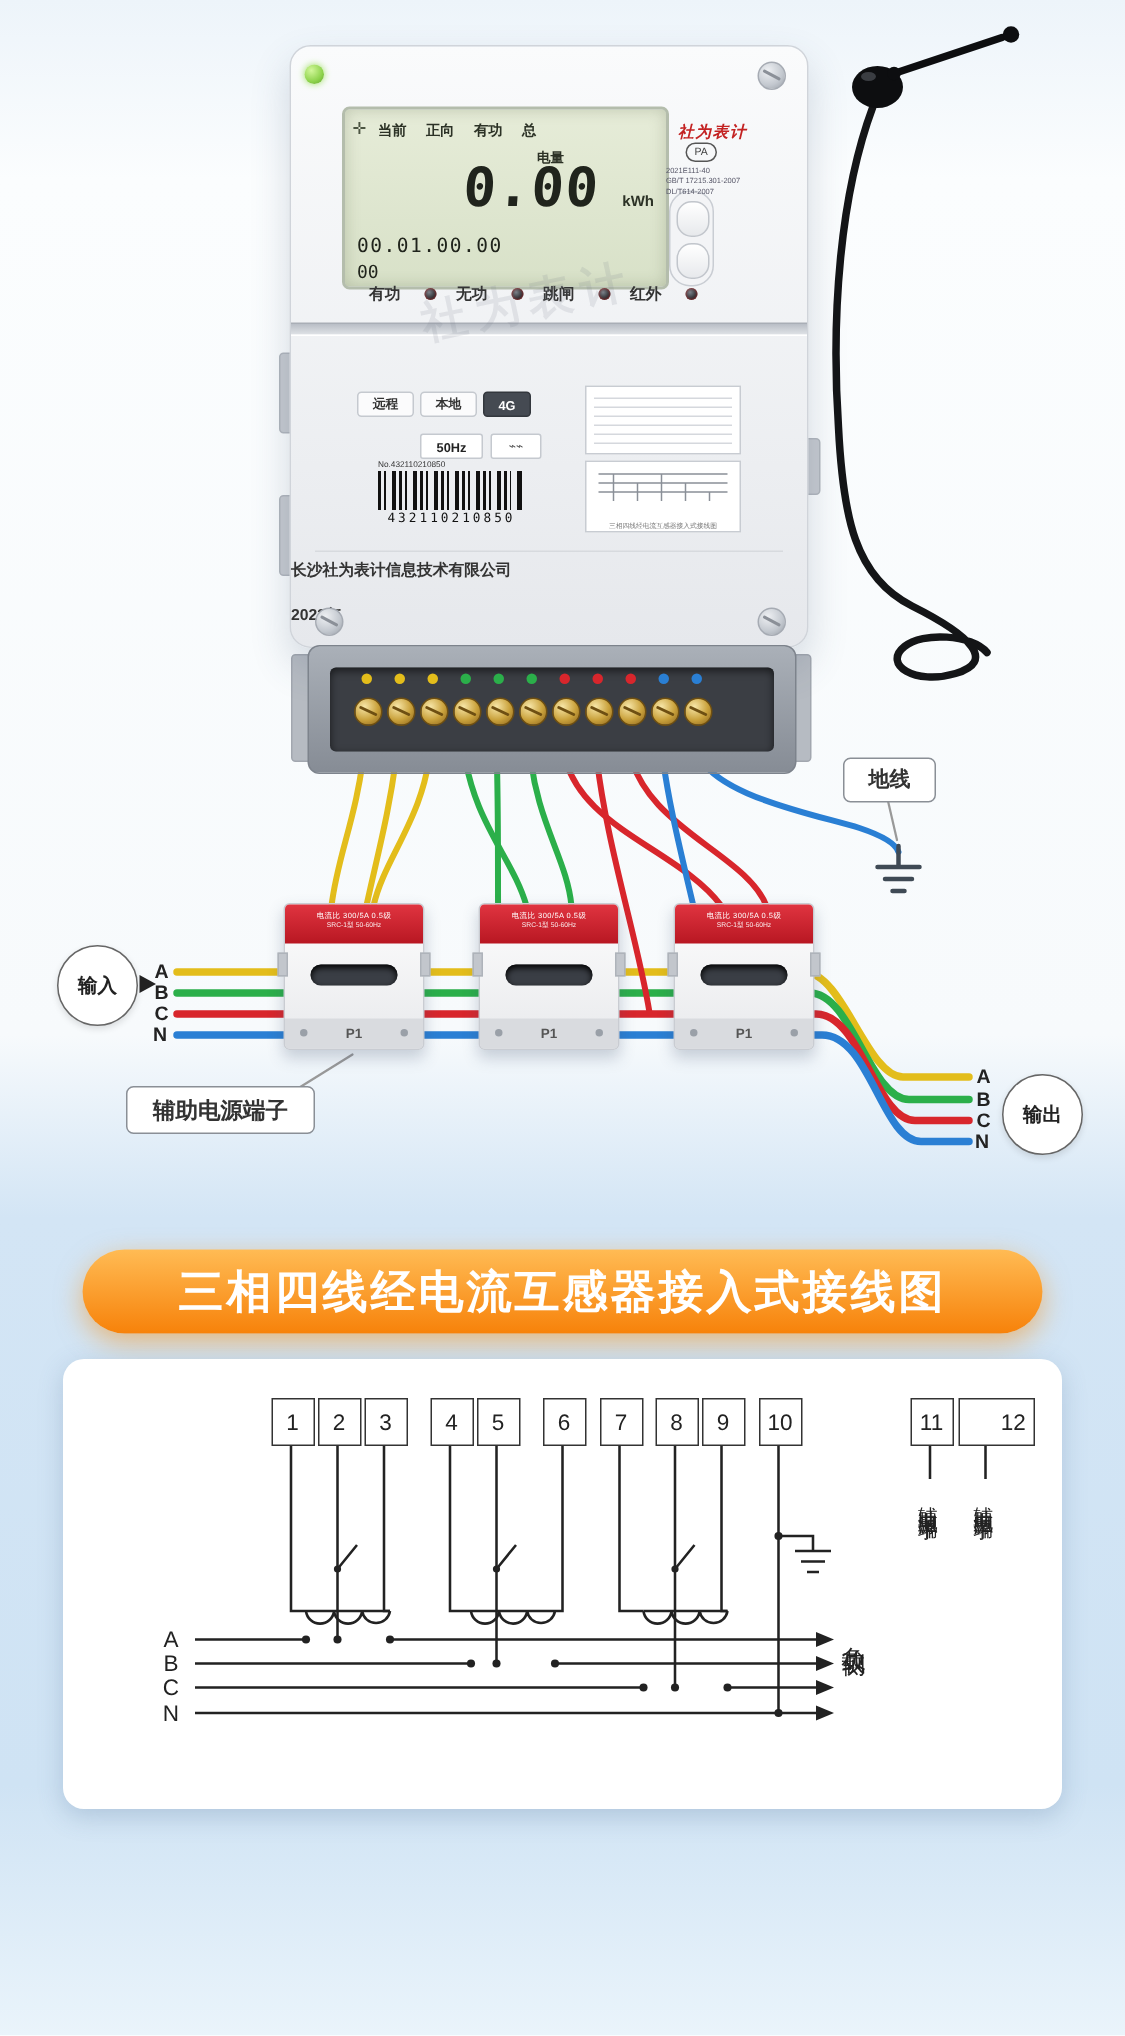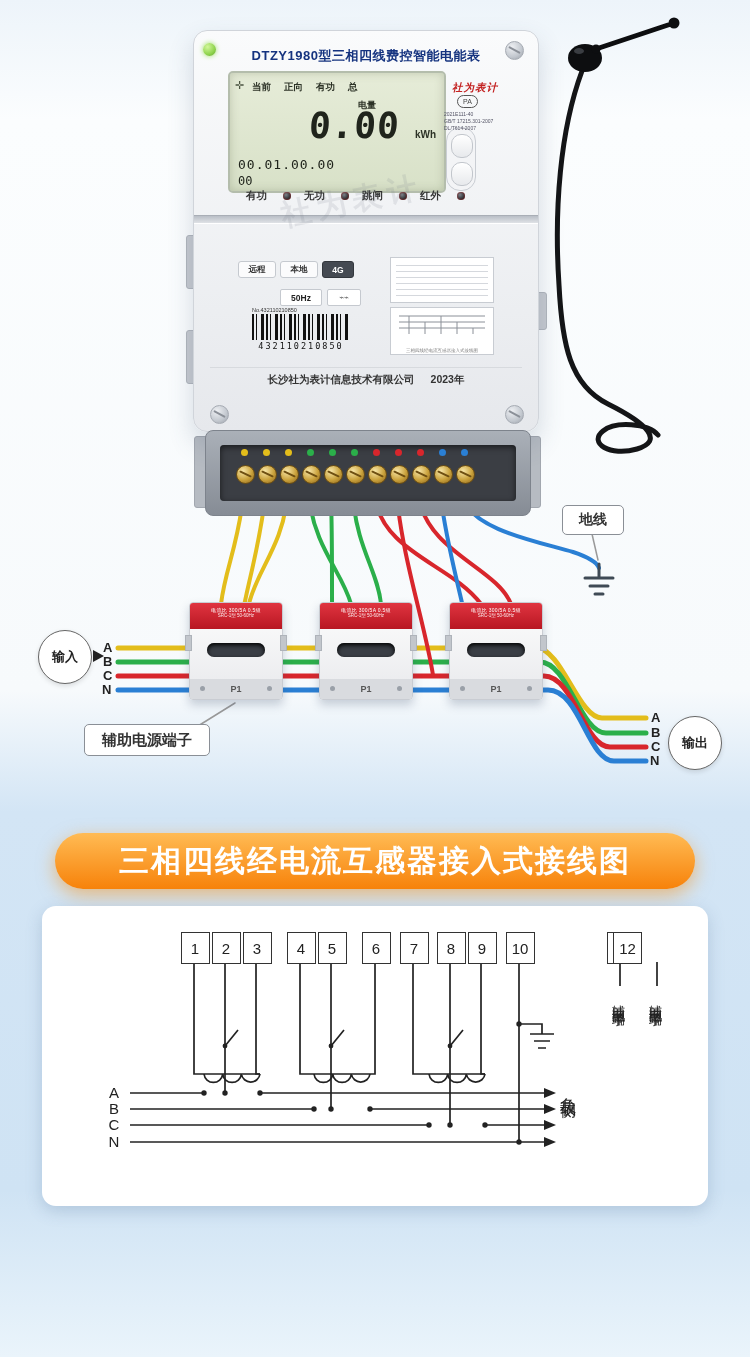--- a/index.html
+++ b/index.html
@@ -59,21 +59,21 @@
   .barcode-wrap{position:absolute;left:58px;top:276px;width:98px;}
   .barcode-no{font-size:5.5px;color:#333;}
   .barcode-bars{margin-top:1px;height:26px;background:
     repeating-linear-gradient(90deg,#111 0 2px,transparent 2px 4px,#111 4px 5px,transparent 5px 9px,#111 9px 12px,transparent 12px 14px);}
   .barcode-digits{margin-top:1px;text-align:center;font-size:8.5px;letter-spacing:2px;color:#111;font-family:"DejaVu Sans Mono",monospace;}
   .mini-box{position:absolute;left:196px;top:276px;width:102px;height:46px;background:#fff;border:1px solid #c8ccd2;}
   .mini-box svg{display:block;}
   .mini-caption{position:absolute;left:1px;right:1px;bottom:1px;font-size:4.5px;color:#777;text-align:center;}
   .divider{position:absolute;left:16px;top:336px;width:312px;height:1px;background:#d7dade;}
   .company-row{position:absolute;left:0;top:342px;width:100%;display:flex;justify-content:center;gap:16px;
-    font-size:10.5px;color:#333;font-weight:bold;}
+    font-size:10.5px;color:#333;font-weight:bold;flex-direction:column;}
   .watermark{position:absolute;left:86px;top:150px;font-size:30px;color:rgba(110,120,135,.14);transform:rotate(-12deg);
     font-weight:bold;letter-spacing:6px;pointer-events:none;}
 
   
   .tassy{position:absolute;left:205px;top:430px;width:324px;height:84px;z-index:2;
     background:linear-gradient(180deg,#aab0b8,#868c95);border-radius:8px;border:1px solid #7d838c;}
   .tassy-inner{position:absolute;left:14px;top:14px;width:296px;height:56px;background:#3b3e44;border-radius:4px;
     box-shadow:inset 0 2px 6px rgba(0,0,0,.6);}
   .tscrew{position:absolute;top:20px;width:17px;height:17px;border-radius:50%;
     background:radial-gradient(circle at 35% 30%,#f7e6a8,#caa23c 55%,#8a621c);border:1px solid #6e4f12;}
@@ -154,21 +154,20 @@
         <ellipse cx="585" cy="58" rx="17" ry="14" fill="#0d0e10"></ellipse>
         <ellipse cx="579" cy="51" rx="5" ry="3" fill="#3a3d42"></ellipse>
         <line x1="596" y1="49" x2="668" y2="25" stroke="#0d0e10" stroke-width="5" stroke-linecap="round"></line>
         <circle cx="674" cy="23" r="5.5" fill="#0d0e10"></circle>
         <circle cx="596" cy="49" r="4.5" fill="#0d0e10"></circle>
       </g>
     </svg>
 
     <div class="meter">
       <span class="green-dot"></span>
-      <div class="meter-title">DTZY1980型三相四线费控智能电能表</div>
       <div class="body-screw" style="left:311px;top:10px;"></div>
 
       <div class="lcd">
         <span class="lcd-compass">✛</span>
         <div class="lcd-status">
           <span>当前</span>
           <span>正向</span>
           <span>有功</span>
           <span>总</span>
         </div>
@@ -400,20 +399,20 @@
     <div class="term" style="left:169.5px;">2</div>
     <div class="term" style="left:200.5px;">3</div>
     <div class="term" style="left:244.5px;">4</div>
     <div class="term" style="left:275.5px;">5</div>
     <div class="term" style="left:319.5px;">6</div>
     <div class="term" style="left:357.5px;">7</div>
     <div class="term" style="left:394.5px;">8</div>
     <div class="term" style="left:425.5px;">9</div>
     <div class="term" style="left:463.5px;">10</div>
     <div class="term" style="left:564.5px;">11</div>
-    <div class="term" style="left:571px;">12</div>
+    <div class="term" style="left:597px;padding-left:22px;">12</div>
 
     <div class="vtext" style="left:570px;top:88px;">辅助电源端子＋</div>
     <div class="vtext" style="left:607px;top:88px;">辅助电源端子－</div>
     <div class="vtext load" style="left:518px;top:178px;">负载侧</div>
   </div>
 
 </div>
 
 </body></html>

